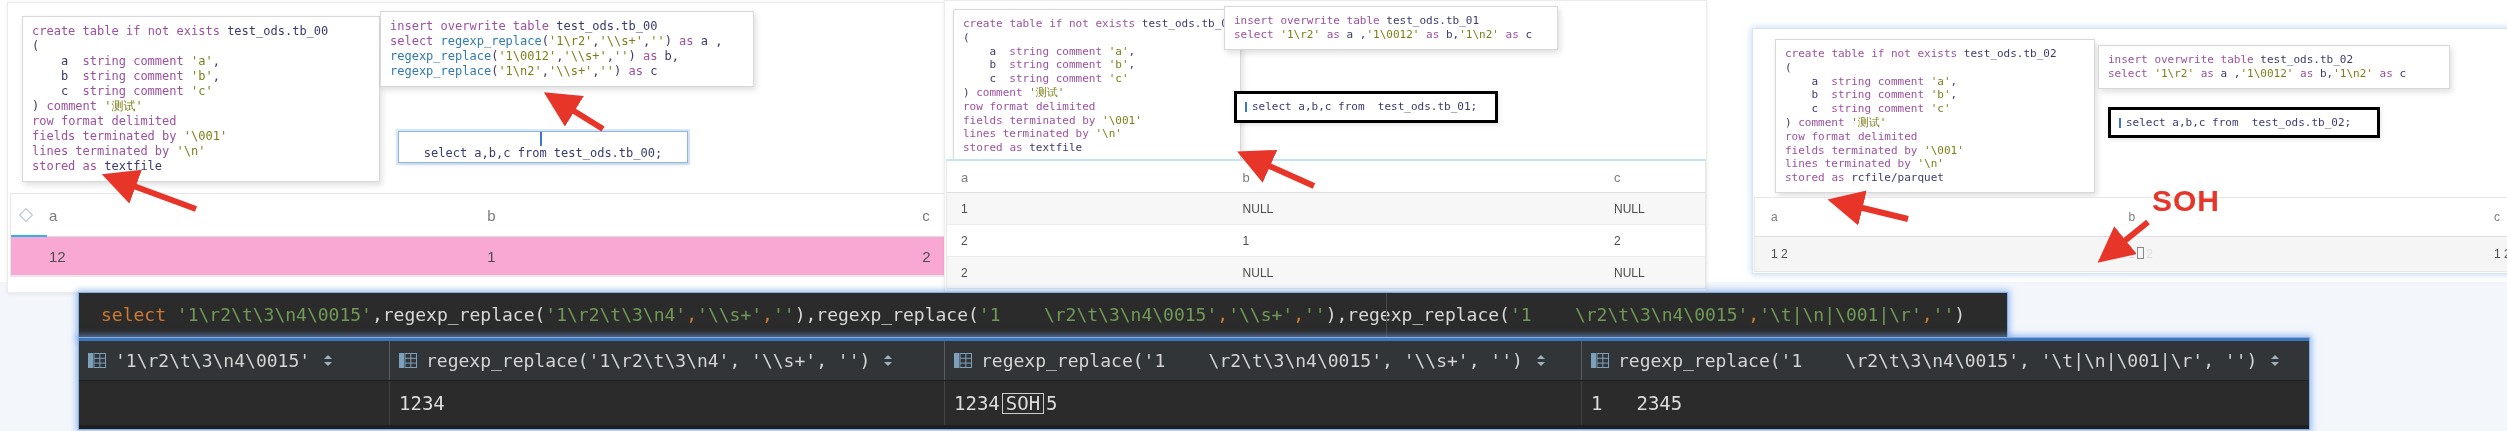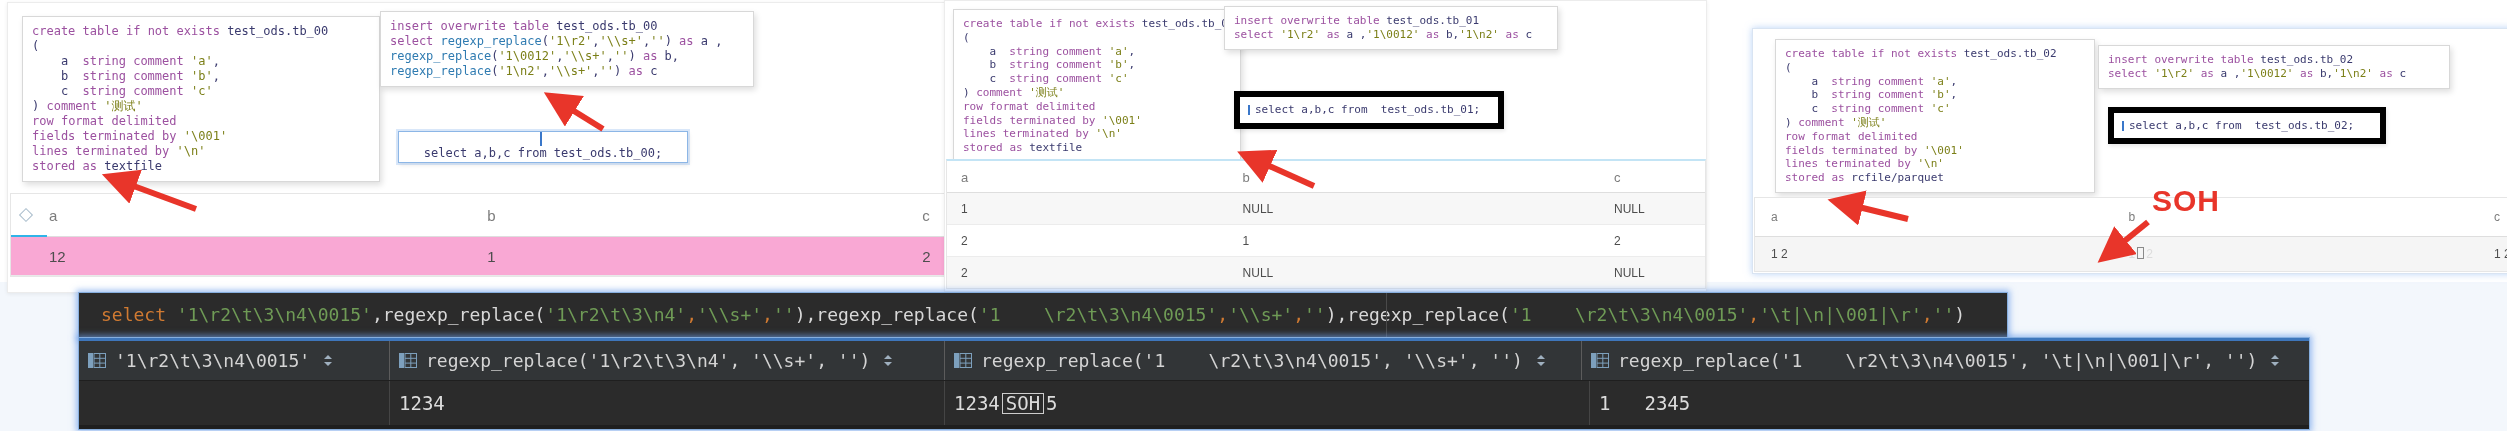--- a/index.html
+++ b/index.html
@@ -21,21 +21,21 @@
   .code-lg{font-size:12px;line-height:15px;}
   .code-sm{font-size:11px;line-height:13.8px;}
   .tk-kw{color:#9c51a0;}
   .tk-str{color:#7b7f17;}
   .tk-fn{color:#2f7bb1;}
   .tk-id{color:#3a3a6e;}
   .querybox{position:absolute;background:#fff;border:1px solid #8cb6e6;
             box-shadow:0 0 0 2px rgba(150,190,240,.35),1px 2px 4px rgba(0,0,0,.10);
             font-family:"DejaVu Sans Mono",monospace;white-space:pre;color:#3a3a6e;
             display:flex;align-items:center;padding:0 8px;}
-  .querybox.soft{border:6px solid #000000;box-shadow:1px 2px 4px rgba(0,0,0,.10);text-align:center;}
+  .querybox.soft{border:3px solid #000000;box-shadow:1px 2px 4px rgba(0,0,0,.10);text-align:center;}
   .caret{display:inline-block;width:2px;background:#3a77c9;margin-right:5px;}
 
   
   .ltable{position:absolute;background:#fff;border:1px solid #e6e6e6;}
   .lt-head{position:relative;background:#fff;border-bottom:1px solid #dedede;}
   .lt-row{position:relative;}
   .lt-cell{position:absolute;top:50%;transform:translateY(-50%);white-space:pre;}
   .hd{color:#7c7c7c;}
   .vl{color:#4d4d4d;}
   .blue-tick{position:absolute;left:0;bottom:-2px;width:36px;height:3px;background:#30b4e8;}
@@ -213,21 +213,21 @@
       </div>
     </div>
 
     <div class="cg-data">
       <div class="cg-dcell" style="left:310px;width:555px;">
         <span><span class="pt-pln">1234</span></span>
       </div>
       <div class="cg-dcell" style="left:865px;width:637px;">
         <span><span class="pt-pln">1234</span><span class="pt-soh">SOH</span><span class="pt-pln">5</span></span>
       </div>
-      <div class="cg-dcell" style="left:1502px;width:728px;margin-left:8px;">
+      <div class="cg-dcell" style="left:1502px;width:728px;">
         <span><span class="pt-pln">1</span><span class="pt-gap" style="width: 34px;"></span><span class="pt-pln">2345</span></span>
       </div>
     </div>
 
     <div class="cg-footer"></div>
   </div>
 
   <svg class="overlay" width="2507" height="431" viewBox="0 0 2507 431">
     <defs>
       <marker id="ah" markerWidth="6" markerHeight="6" refX="4.2" refY="3" orient="auto">

